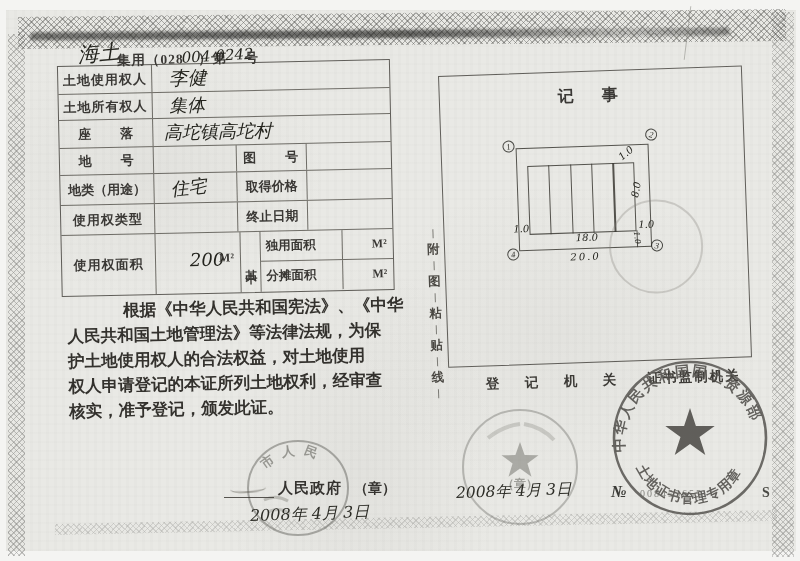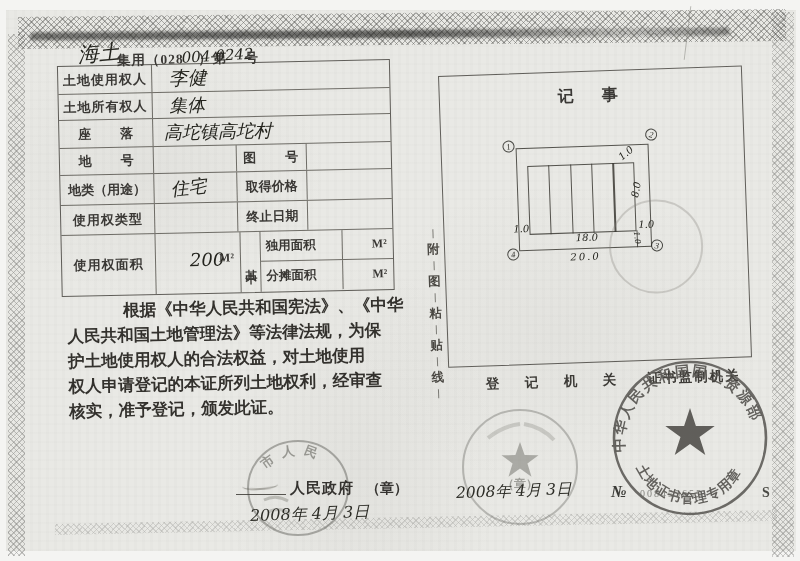--- a/index.html
+++ b/index.html
@@ -59,21 +59,21 @@
   .corner{position:absolute;width:12px;height:12px;border:1.1px solid rgba(45,45,40,0.85);border-radius:50%;
       font-size:8.5px;line-height:11px;text-align:center;box-sizing:border-box;color:#2c2c27;font-style:italic;}
   .dim{position:absolute;font-size:10px;white-space:nowrap;}
   .faint-circle{position:absolute;border-radius:50%;border:2px solid rgba(128,126,120,0.3);}
   .paste-line{position:absolute;left:-18px;top:152px;display:flex;flex-direction:column;align-items:center;gap:3px;}
   .paste-line span{font-size:12.5px;color:#4a4843;font-weight:600;}
   .paste-line i{display:block;width:1px;height:9px;background:rgba(80,78,72,0.7);}
   .auth-label{position:absolute;top:300px;font-size:13.5px;font-weight:600;color:#3c3a36;white-space:nowrap;}
 
   .stamp-date{position:absolute;font-size:16px;white-space:nowrap;transform:rotate(-2deg);color:#2c2c26;}
-  .left-stamp-print{position:absolute;left:236px;top:479px;display:flex;align-items:center;white-space:nowrap;}
+  .left-stamp-print{position:absolute;left:224px;top:479px;display:flex;align-items:flex-end;white-space:nowrap;}
   .sig-line{display:inline-block;width:50px;border-bottom:1.5px solid rgba(60,58,53,0.85);height:12px;position:relative;}
   .sig-scribble{position:absolute;left:6px;top:-4px;width:36px;height:10px;
       border-bottom:2px solid rgba(90,88,80,0.45);border-radius:40%;transform:rotate(-4deg);filter:blur(0.4px);}
   .issuer{font-size:15px;font-weight:700;color:#353330;margin-left:4px;letter-spacing:1px;}
   .seal-mark{font-size:14px;font-weight:700;color:#353330;margin-left:12px;}
   .stamp-no{position:absolute;white-space:nowrap;}
 </style>
 </head>
 <body>
 

